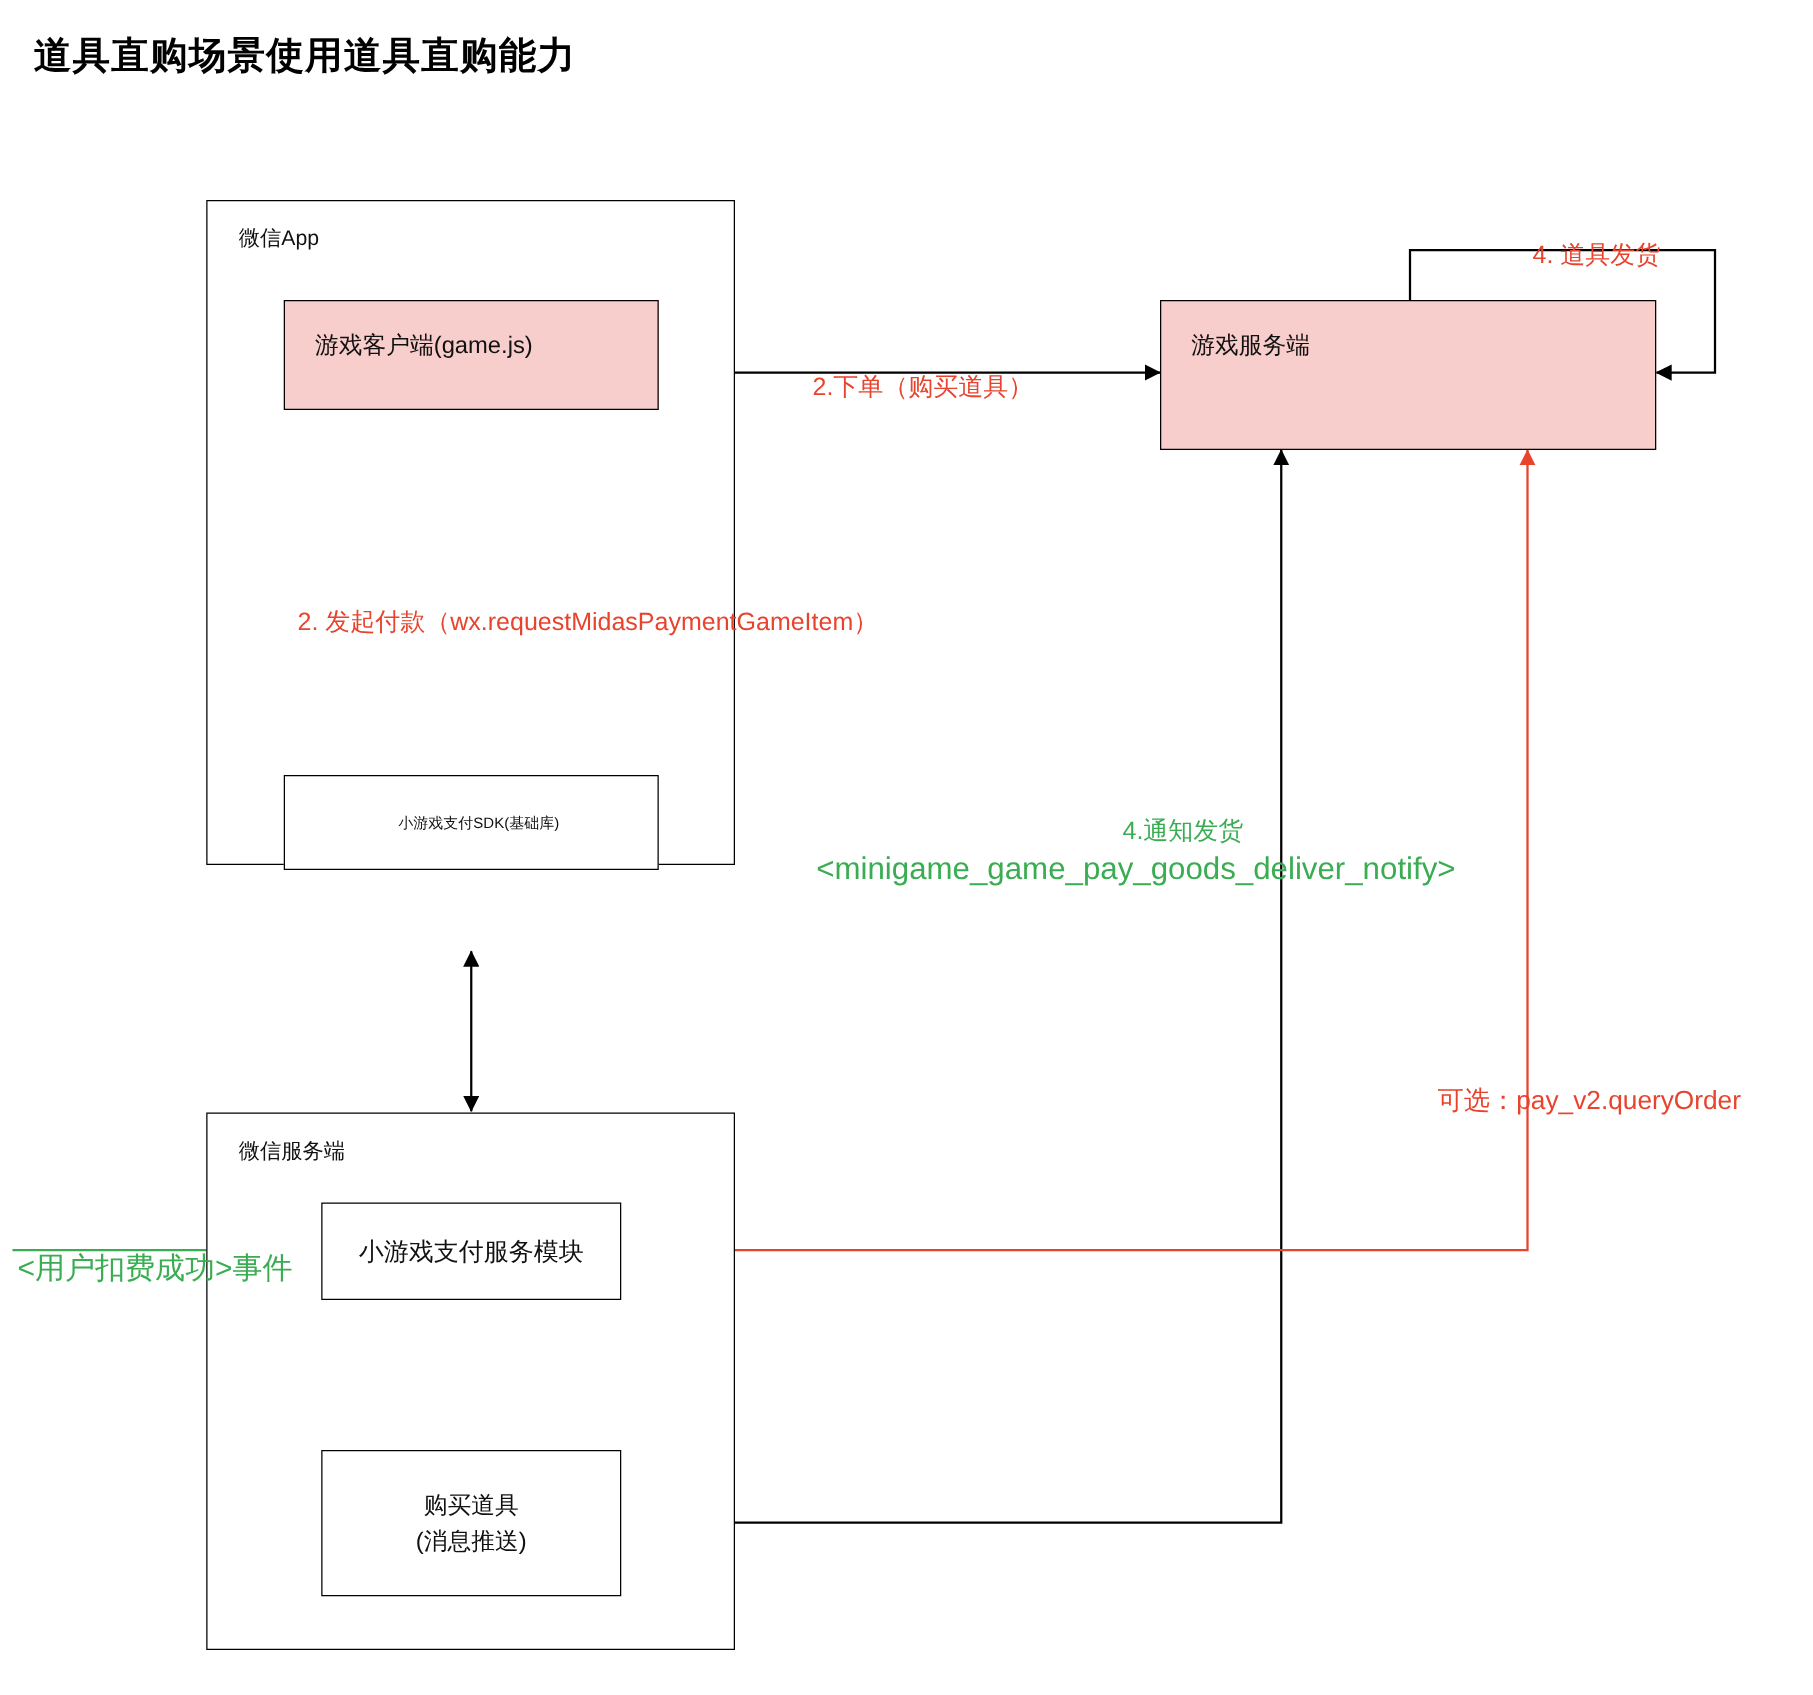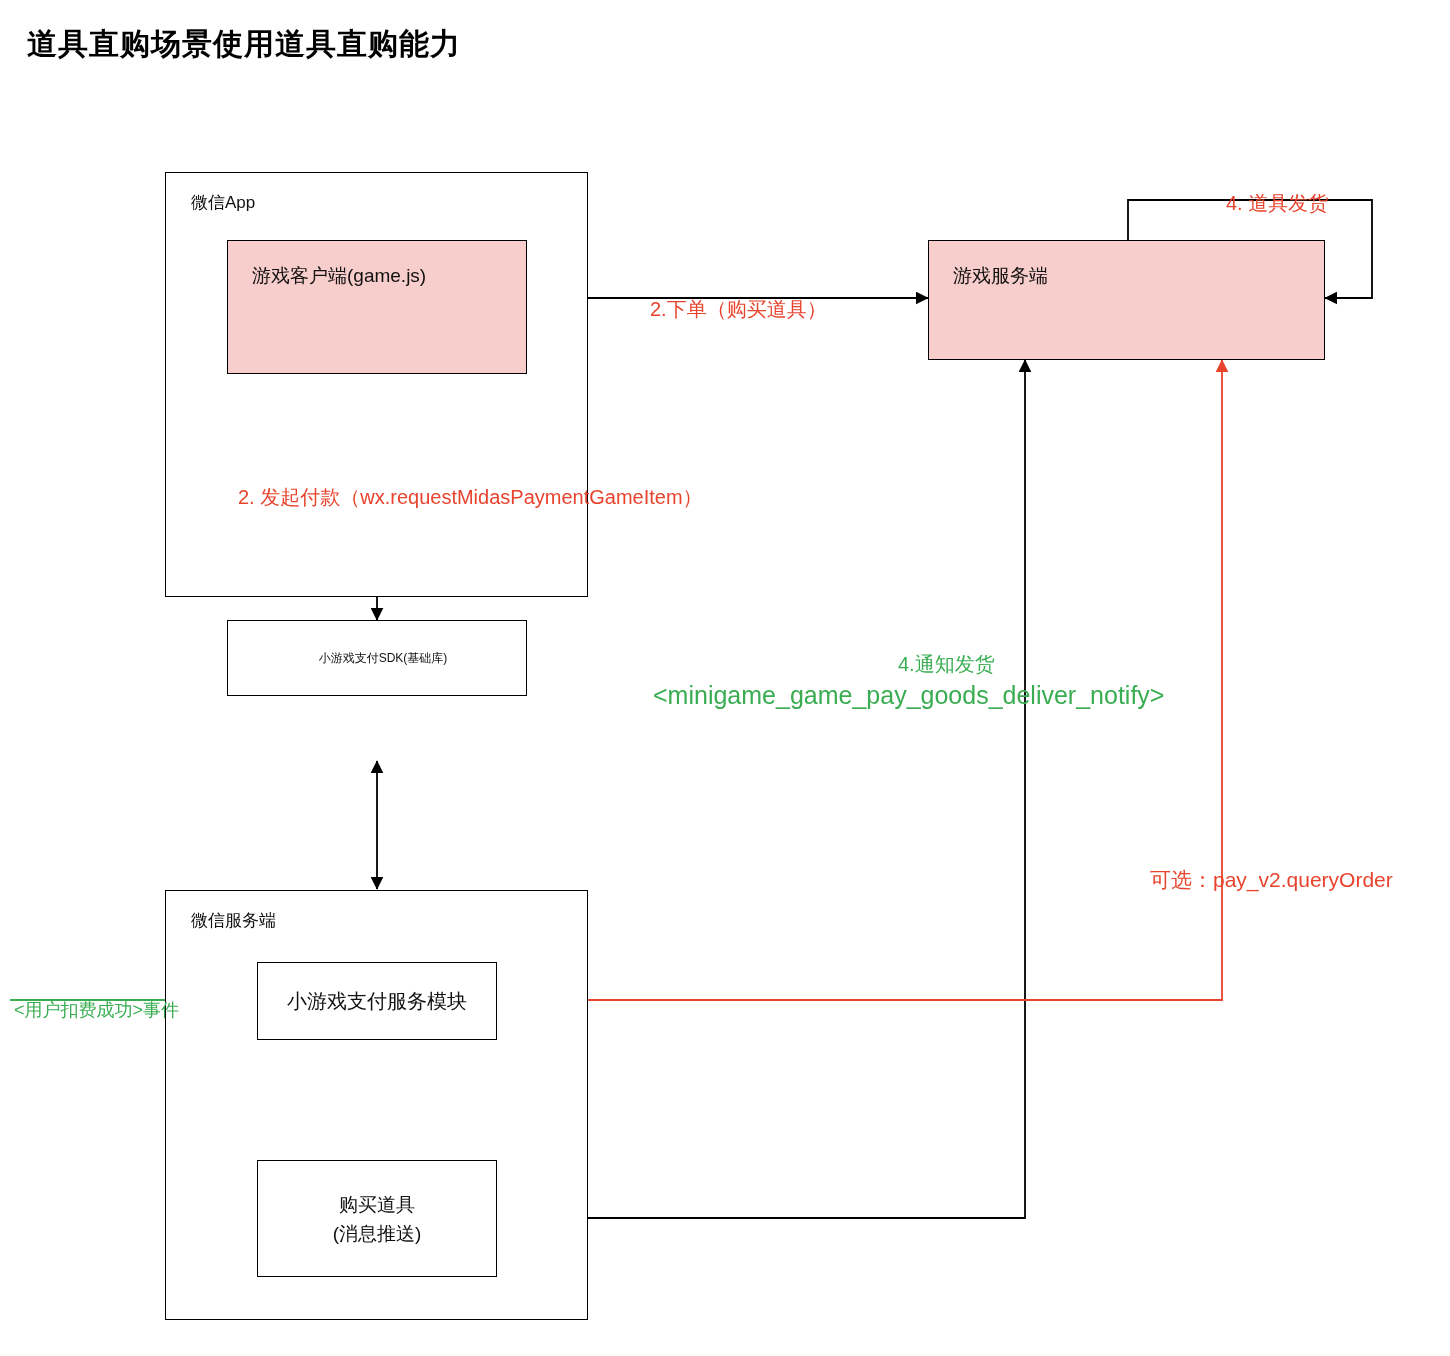--- a/index.html
+++ b/index.html
@@ -9,38 +9,38 @@
   }
   .title{
     position:absolute;left:27px;top:24px;margin:0;
     font-size:30px;font-weight:700;letter-spacing:1px;color:#000;
   }
   .box{position:absolute;border:1px solid var(--line-black,#000);background:#fff;box-sizing:border-box;}
   .pink{background:var(--box-fill-pink,#f8cecc);}
   .container-label{position:absolute;left:25px;top:18px;font-size:17px;}
   .node-label-topleft{position:absolute;left:24px;top:22px;font-size:19px;}
 
-  #wechat-app{left:165px;top:172px;width:423px;height:425px;}
+  #wechat-app{left:165px;top:160px;width:423px;height:532px;}
   #wechat-server{left:165px;top:890px;width:423px;height:430px;}
-  #game-client{left:227px;top:240px;width:300px;height:134px;}
+  #game-client{left:227px;top:240px;width:300px;height:88px;}
   #game-server{left:928px;top:240px;width:397px;height:120px;}
   #pay-sdk{left:227px;top:620px;width:300px;height:76px;display:flex;align-items:center;justify-content:center;font-size:12px;padding-left:12px;}
   #pay-service-module{left:257px;top:962px;width:240px;height:78px;display:flex;align-items:center;justify-content:center;font-size:20px;}
   #item-direct{left:257px;top:1160px;width:240px;height:117px;display:flex;flex-direction:column;align-items:center;justify-content:center;font-size:19px;line-height:29px;text-align:center;}
 
   .edge-label{position:absolute;white-space:nowrap;margin-top:32px;}
   .red-text{color:var(--red,#e8432d);}
   .green-text{color:var(--green,#3aad52);}
   #lbl-order{left:650px;top:264px;font-size:20px;}
   #lbl-request-payment{left:238px;top:452px;font-size:20px;}
   #lbl-delivery{left:1226px;top:158px;font-size:20px;}
   #lbl-notify1{left:898px;top:619px;font-size:20px;}
   #lbl-notify2{left:653px;top:649px;font-size:25px;}
   #lbl-query{left:1150px;top:834px;font-size:21px;}
-  #lbl-deduct{left:14px;top:966px;font-size:18px;}
+  #lbl-deduct{left:14px;top:966px;font-size:24px;}
 
   svg.edges{position:absolute;left:0;top:0;pointer-events:none;}
   .edge{fill:none;stroke-width:1.8px;}
   .edge.black{stroke:var(--line-black,#000);}
   .edge.red{stroke:var(--red,#e8432d);}
   .edge.green{stroke:var(--green,#3aad52);}
 </style>
 </head>
 <body>
 

